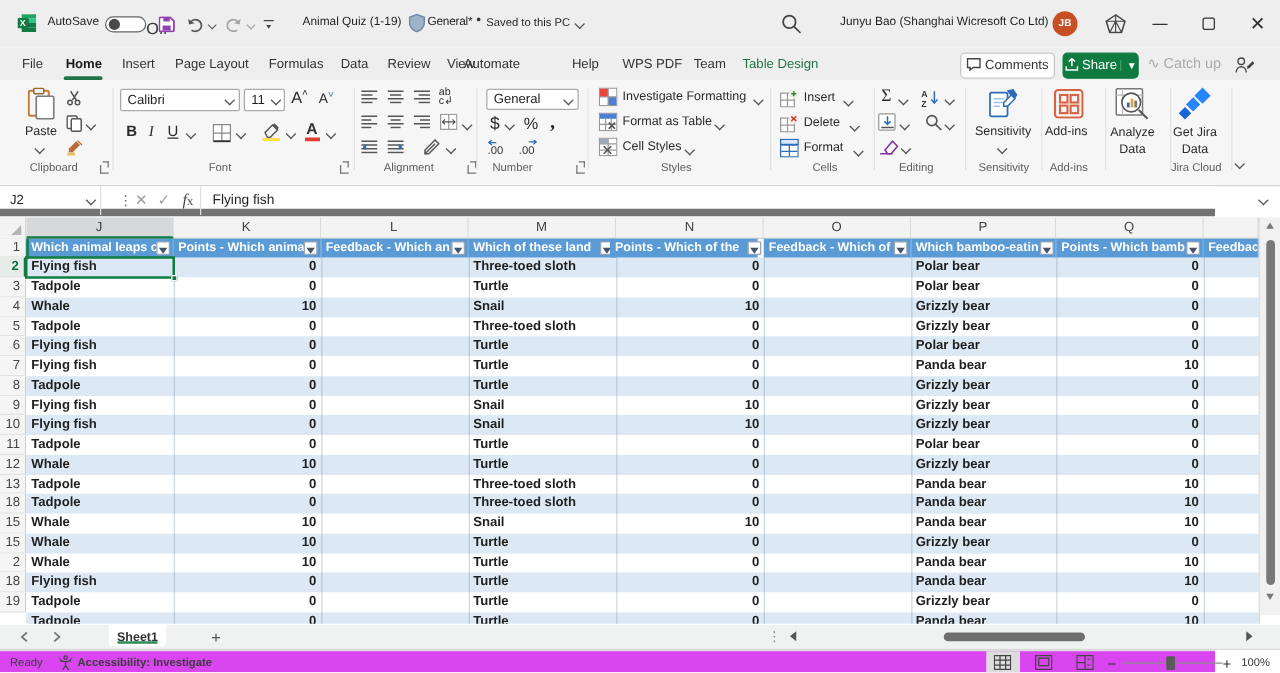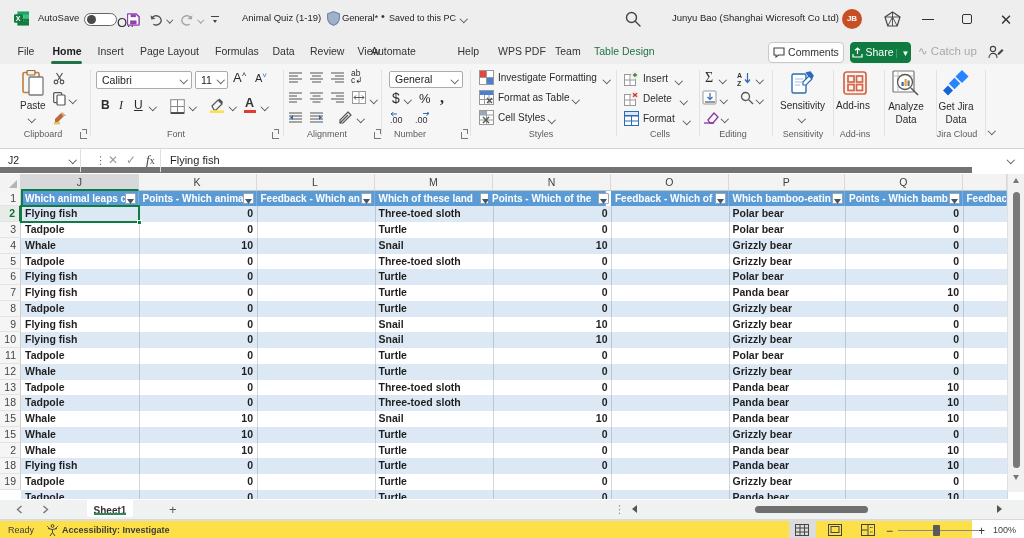--- a/index.html
+++ b/index.html
@@ -46,21 +46,21 @@
 .vline{position:absolute;width:1px;background:rgba(100,125,150,0.3)}
 #selrect{position:absolute;border:2px solid #107c41}
 #seldot{position:absolute;width:5px;height:5px;background:#107c41;border:1px solid #fff}
 #vscroll{left:1007px;top:174px;width:17px;height:318px;background:#f1f1f1;border-left:1px solid #e0e0e0}
 #vthumb{position:absolute;left:5px;top:18px;width:7px;height:276px;background:#787878;border-radius:4px}
 #tabbar{left:0;top:499.5px;width:1024px;height:20px;background:#f0f2f1;border-bottom:1px solid #d9d9d9}
 #sheettab{position:absolute;left:87px;top:0;width:46px;height:17.5px;background:#fff;text-align:center;border-radius:0 0 3px 3px}
 #sheettab span{font-size:10px;font-weight:bold;color:#333;line-height:15px}
 #sheettab:after{content:"";position:absolute;left:7px;bottom:2px;right:7px;height:2px;background:#2e8b57}
 #hscroll-thumb{position:absolute;left:755px;top:6px;width:113px;height:7px;background:#6f6f6f;border-radius:4px}
-#status{left:0;top:519.5px;width:972px;height:18.5px;background:#fde047;border-top:1px solid #dcdcdc;font-size:9px;color:#3c3c3c}
+#status{left:0;top:519.5px;width:972px;height:18.5px;background:#d946ef;border-top:1px solid #dcdcdc;font-size:9px;color:#3c3c3c}
 #zoomtrack{position:absolute;left:898px;top:9px;width:80px;height:1.5px;background:#8a8a8a}
 #zoomthumb{position:absolute;left:933px;top:4px;width:7px;height:11px;background:#5a5a5a;border-radius:1px}
 </style></head><body>
 <div id="app">
 <div class="ab" id="title">
   <svg class="ab" style="left:14px;top:11px" width="15" height="15" viewBox="0 0 18 17">
     <rect x="4" y="0" width="14" height="17" rx="1.5" fill="#fff"></rect>
     <rect x="4" y="0" width="14" height="4.2" fill="#21a366"></rect>
         <rect x="4" y="4.2" width="7" height="4.2" fill="#107c41"></rect>
     <rect x="11" y="4.2" width="7" height="4.2" fill="#33c481"></rect>

